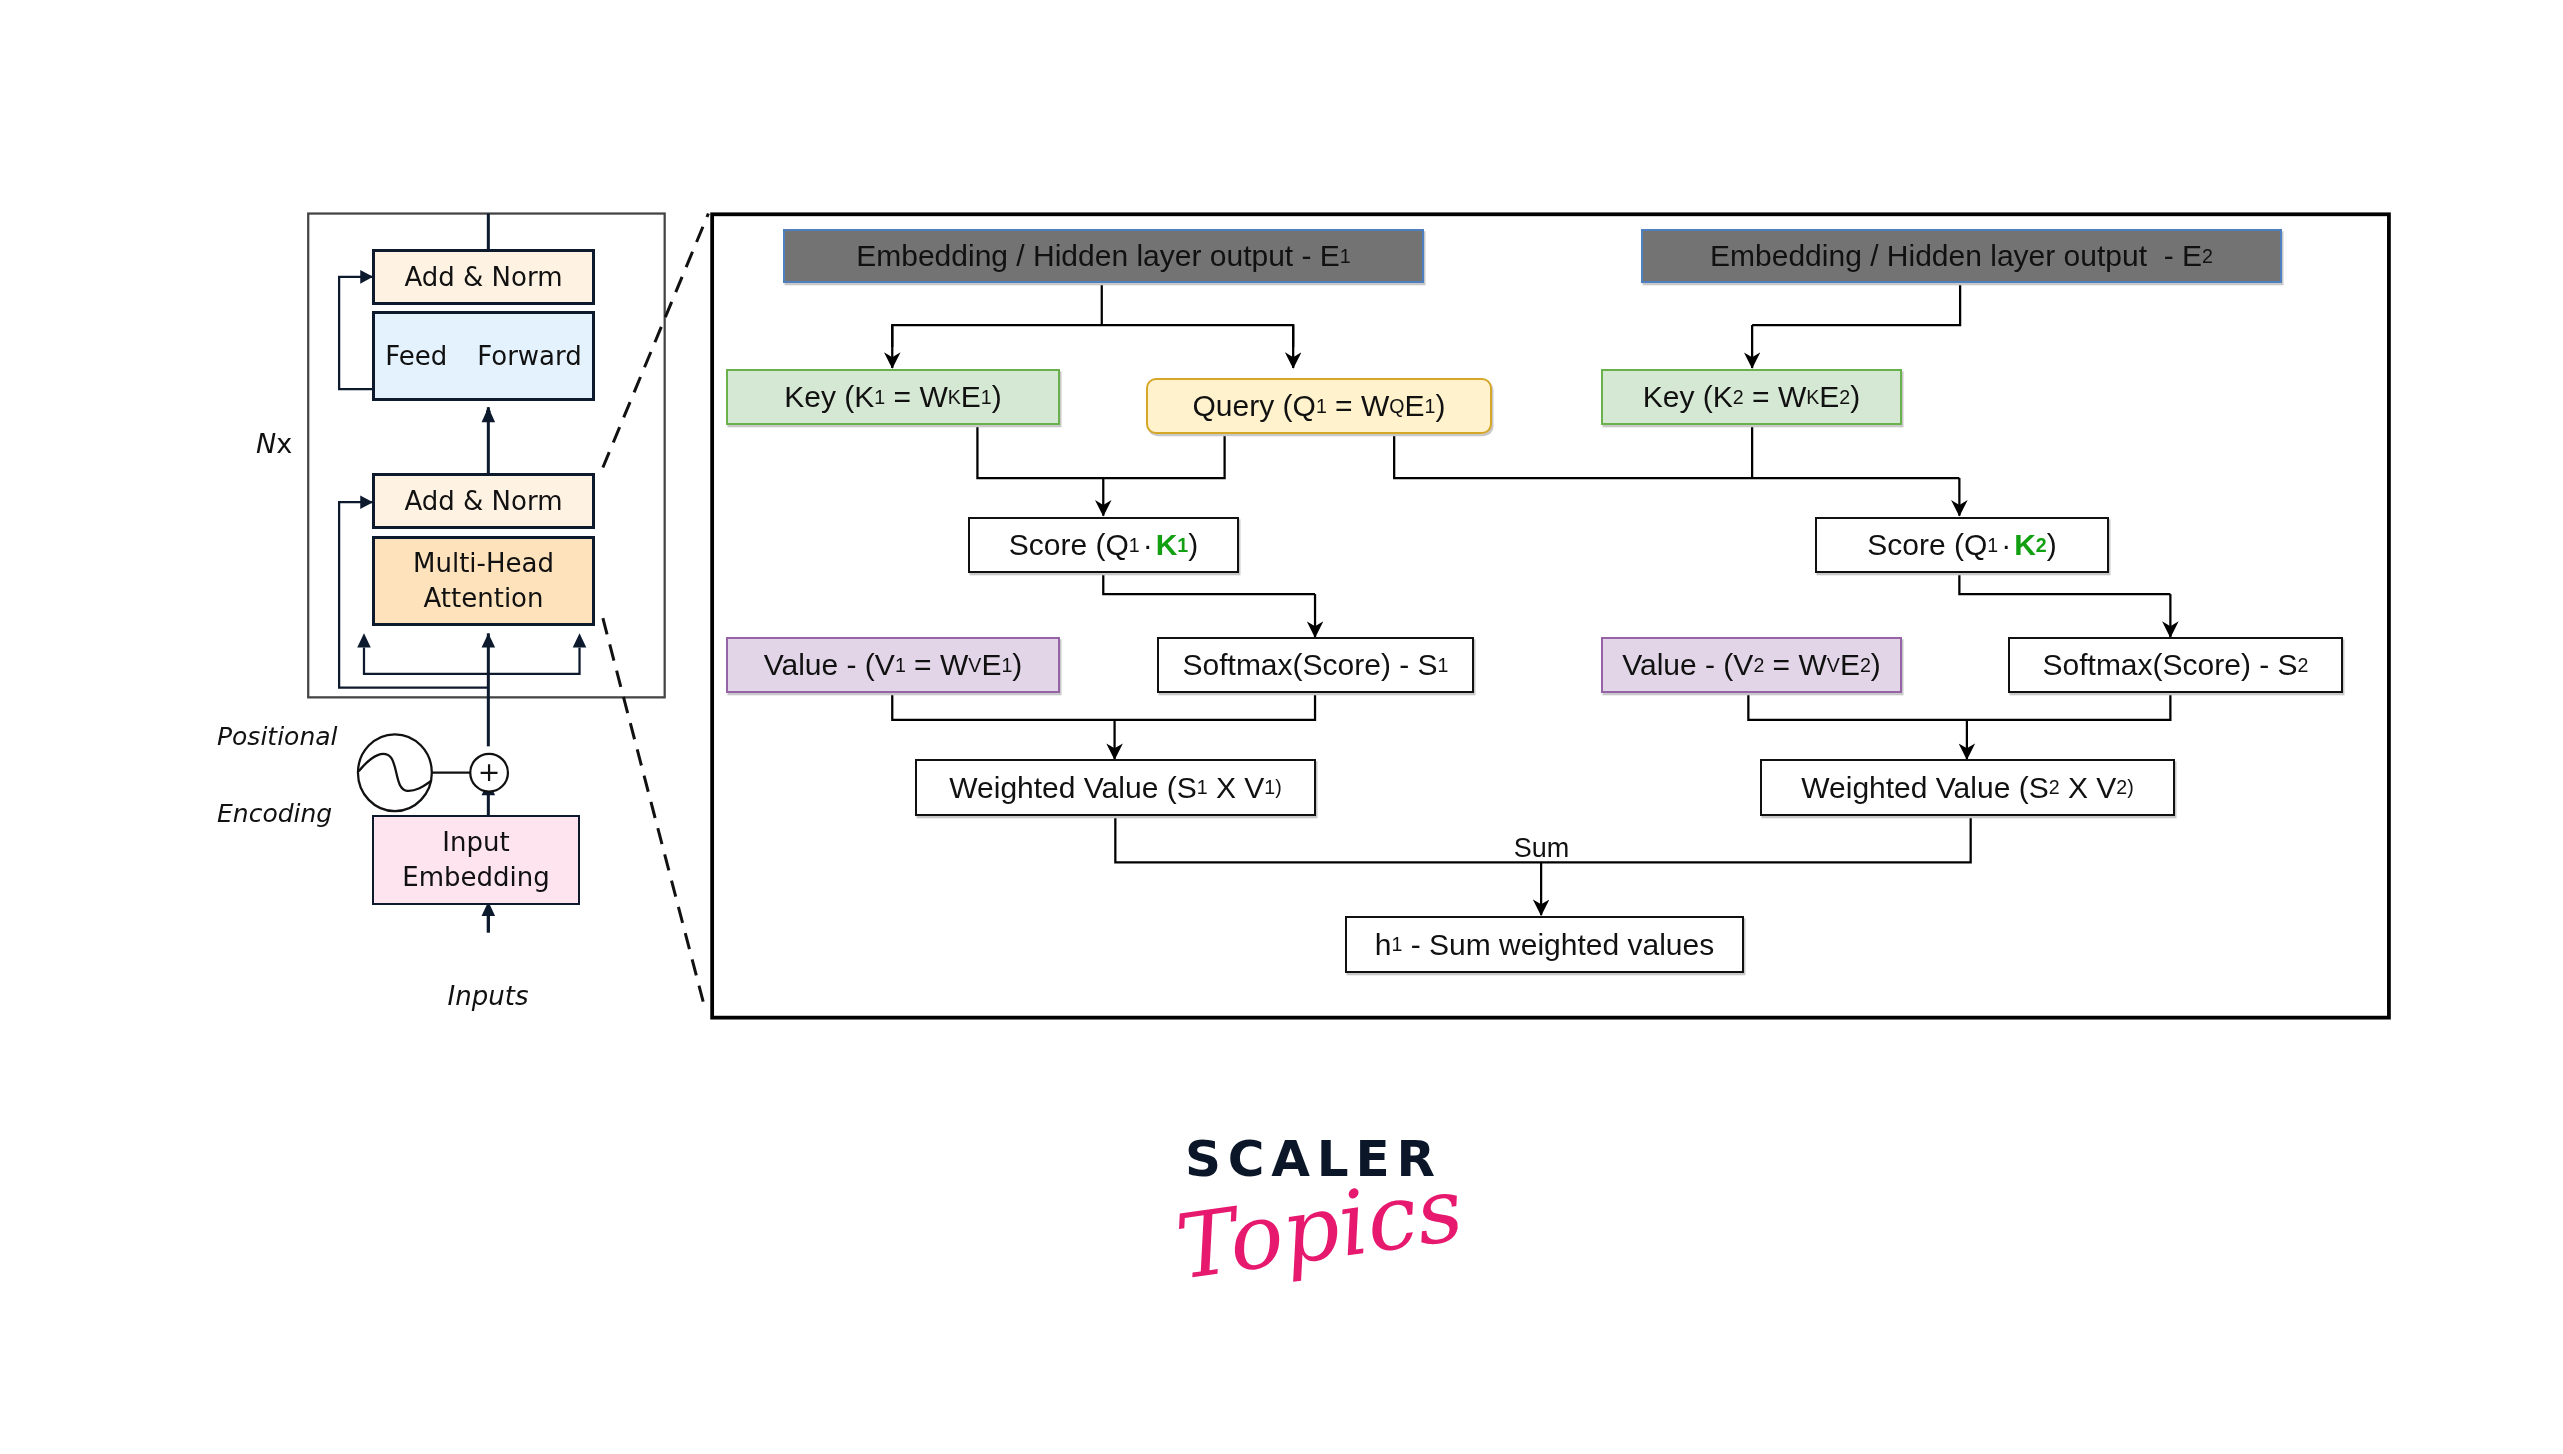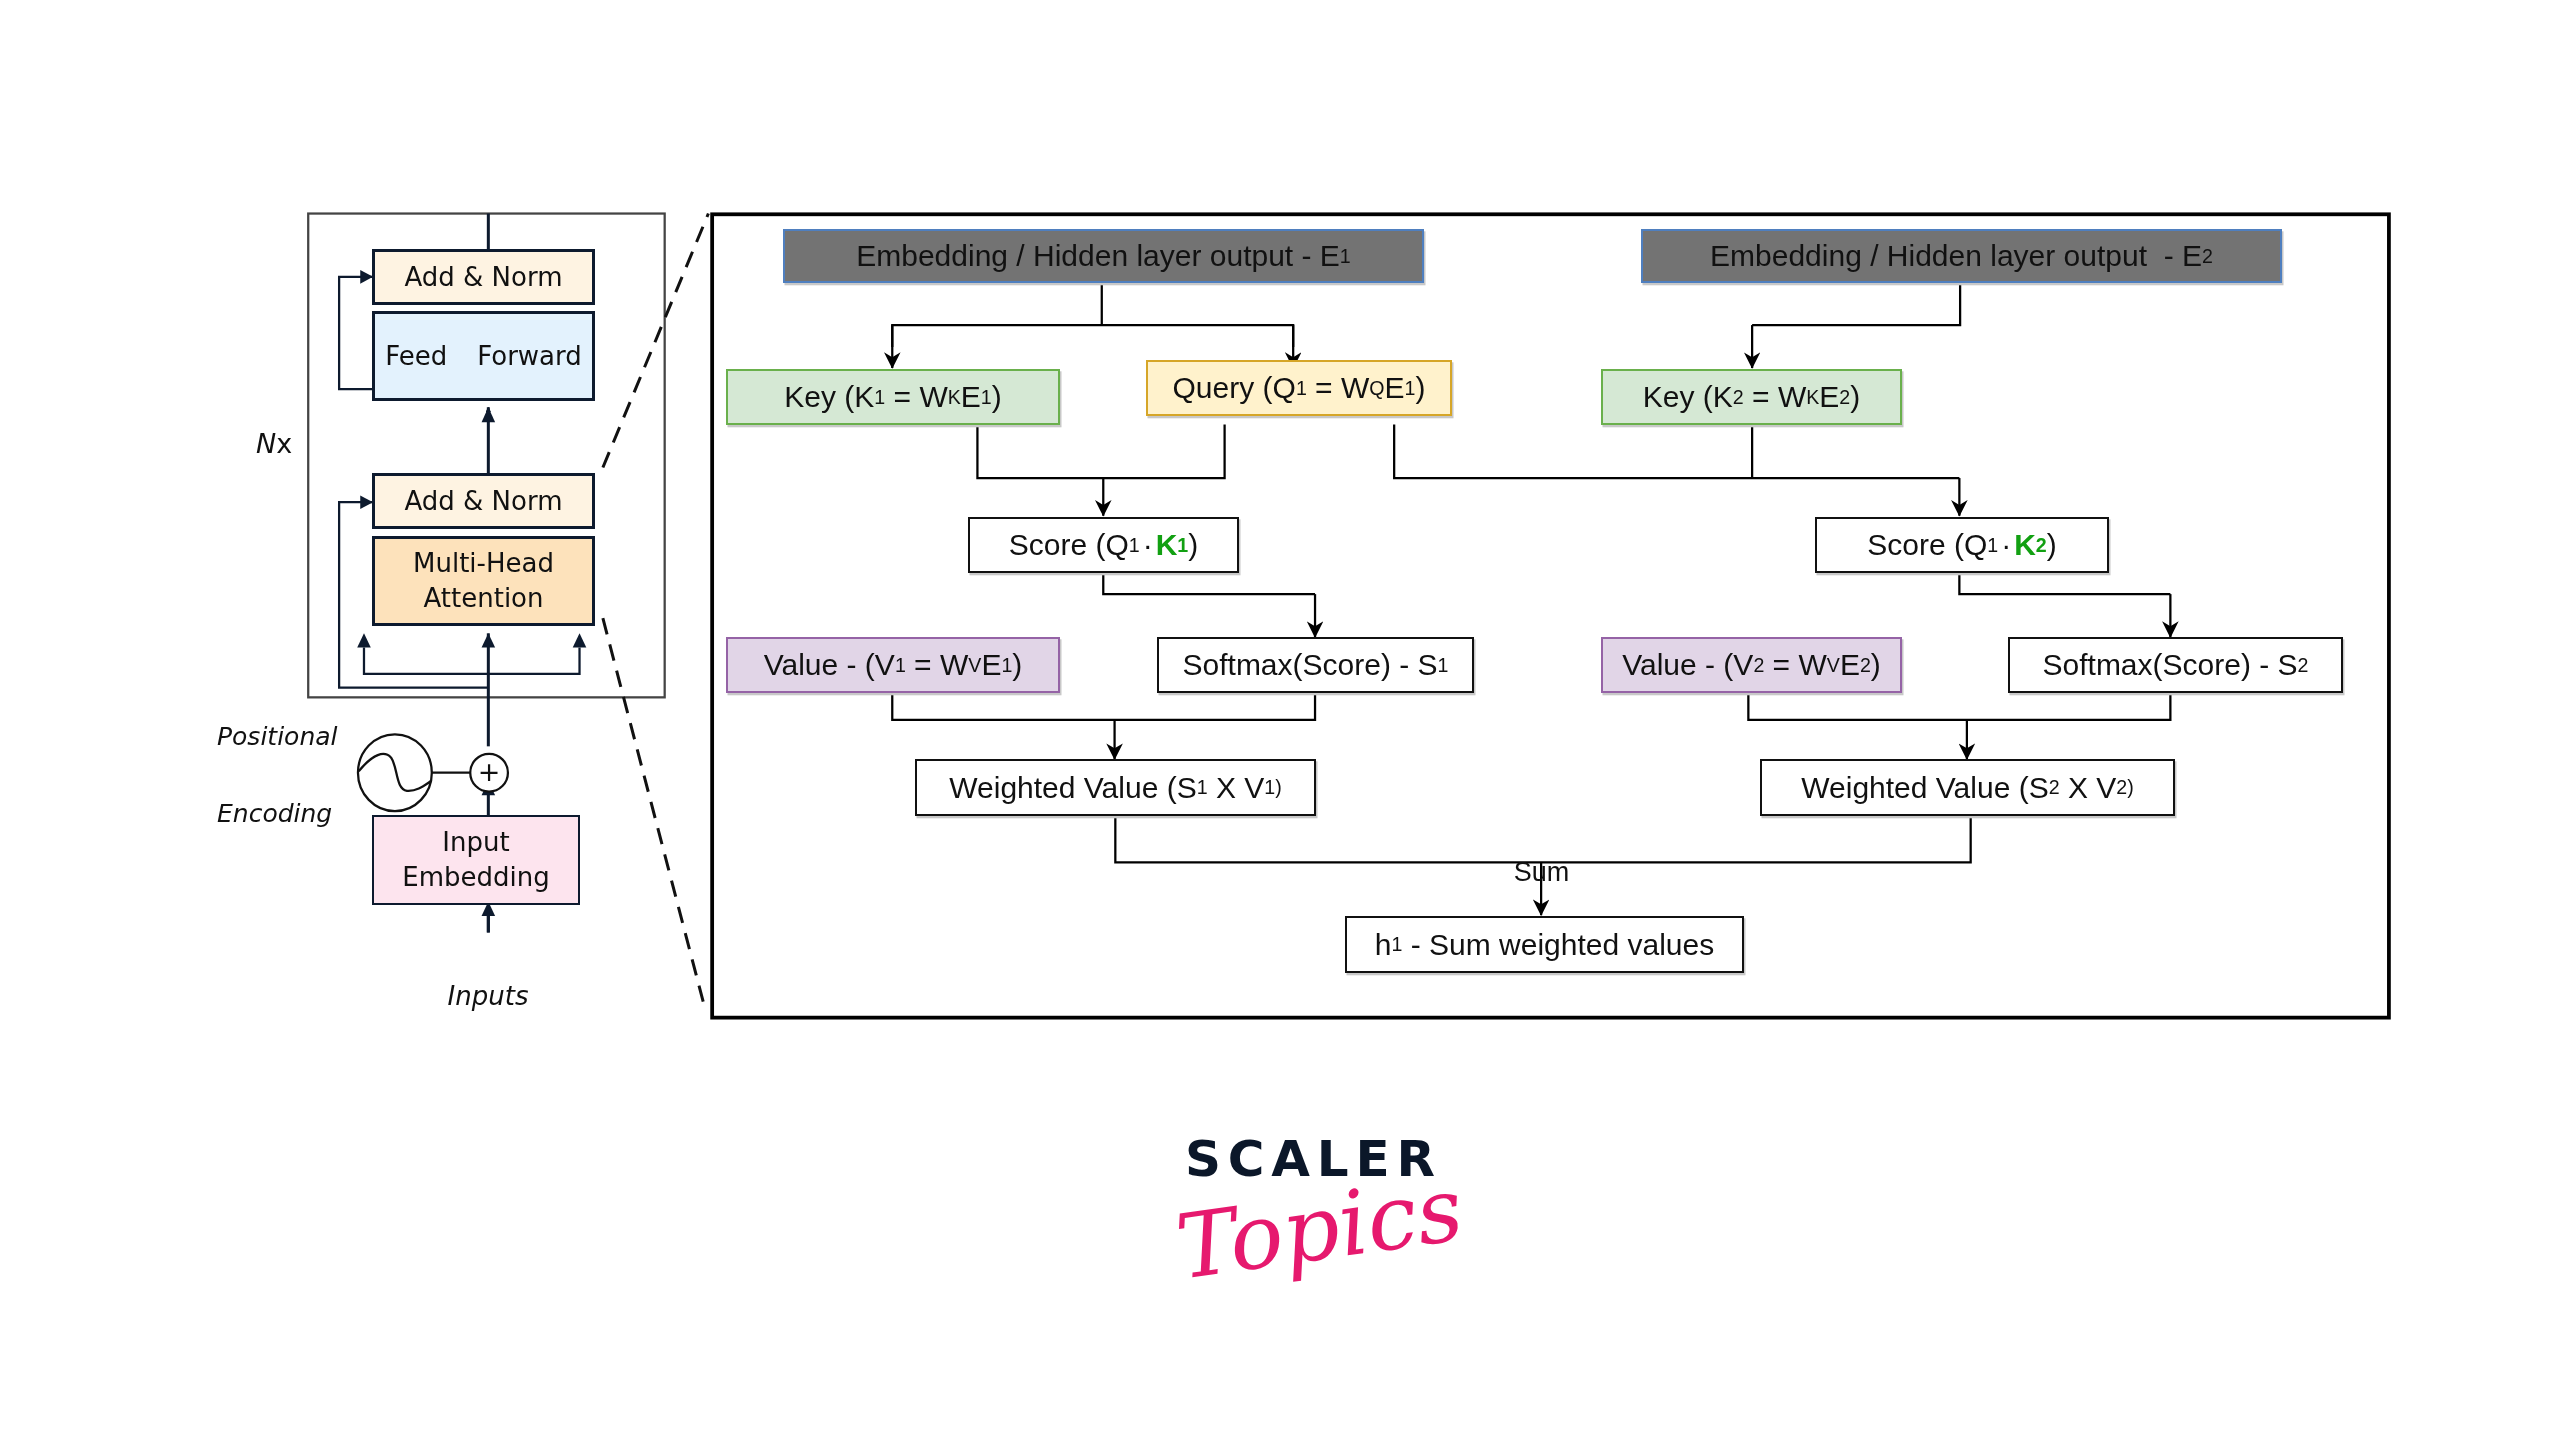--- a/index.html
+++ b/index.html
@@ -153,21 +153,21 @@
 <div class="abs node n-green" style="left:726px; top:369px; width:334px; height:56px;">
   <span>Key (K</span>
     <sub>1</sub>
     <span style="white-space:pre;"> = W</span>
     <sup>K</sup>
     <span>E</span>
     <sub>1</sub>
     <span>)</span>
 </div>
 
-<div class="abs node n-yellow" style="left:1146px; top:360px; width:306px; height:56px;">
+<div class="abs node n-yellow" style="left:1146px; top:378px; width:346px; height:56px;border-radius:10px;">
   <span>Query (Q</span>
     <sub>1</sub>
     <span style="white-space:pre;"> = W</span>
     <sup>Q</sup>
     <span>E</span>
     <sub>1</sub>
     <span>)</span>
 </div>
 
 <div class="abs node n-green" style="left:1601px; top:369px; width:301px; height:56px;">
@@ -235,21 +235,21 @@
     <sub>1)</sub>
 </div>
 
 <div class="abs node" style="left:1760px; top:759px; width:415px; height:57px;">
   <span>Weighted Value (S</span>
     <sub>2</sub>
     <span style="white-space:pre;"> X V</span>
     <sub>2)</sub>
 </div>
 
-<div class="abs" style="left:1500px; top:833px; width:83px; text-align:center; font-family:'Liberation Sans', sans-serif; font-size:27px; color:#111;margin-top:24px;">Sum</div>
+<div class="abs" style="left:1500px; top:833px; width:83px; text-align:center; font-family:'Liberation Sans', sans-serif; font-size:27px; color:#111;">Sum</div>
 
 <div class="abs node" style="left:1345px; top:916px; width:399px; height:57px;">
   <span>h</span>
     <sub>1</sub>
     <span style="white-space:pre;"> - Sum weighted values</span>
 </div>
 
 <div class="abs logo-scaler" style="left:1185px; top:1130px;">SCALER</div>
 <div class="abs logo-topics" style="left:1176px; top:1176px; transform: rotate(-8deg);">Topics</div>
 

